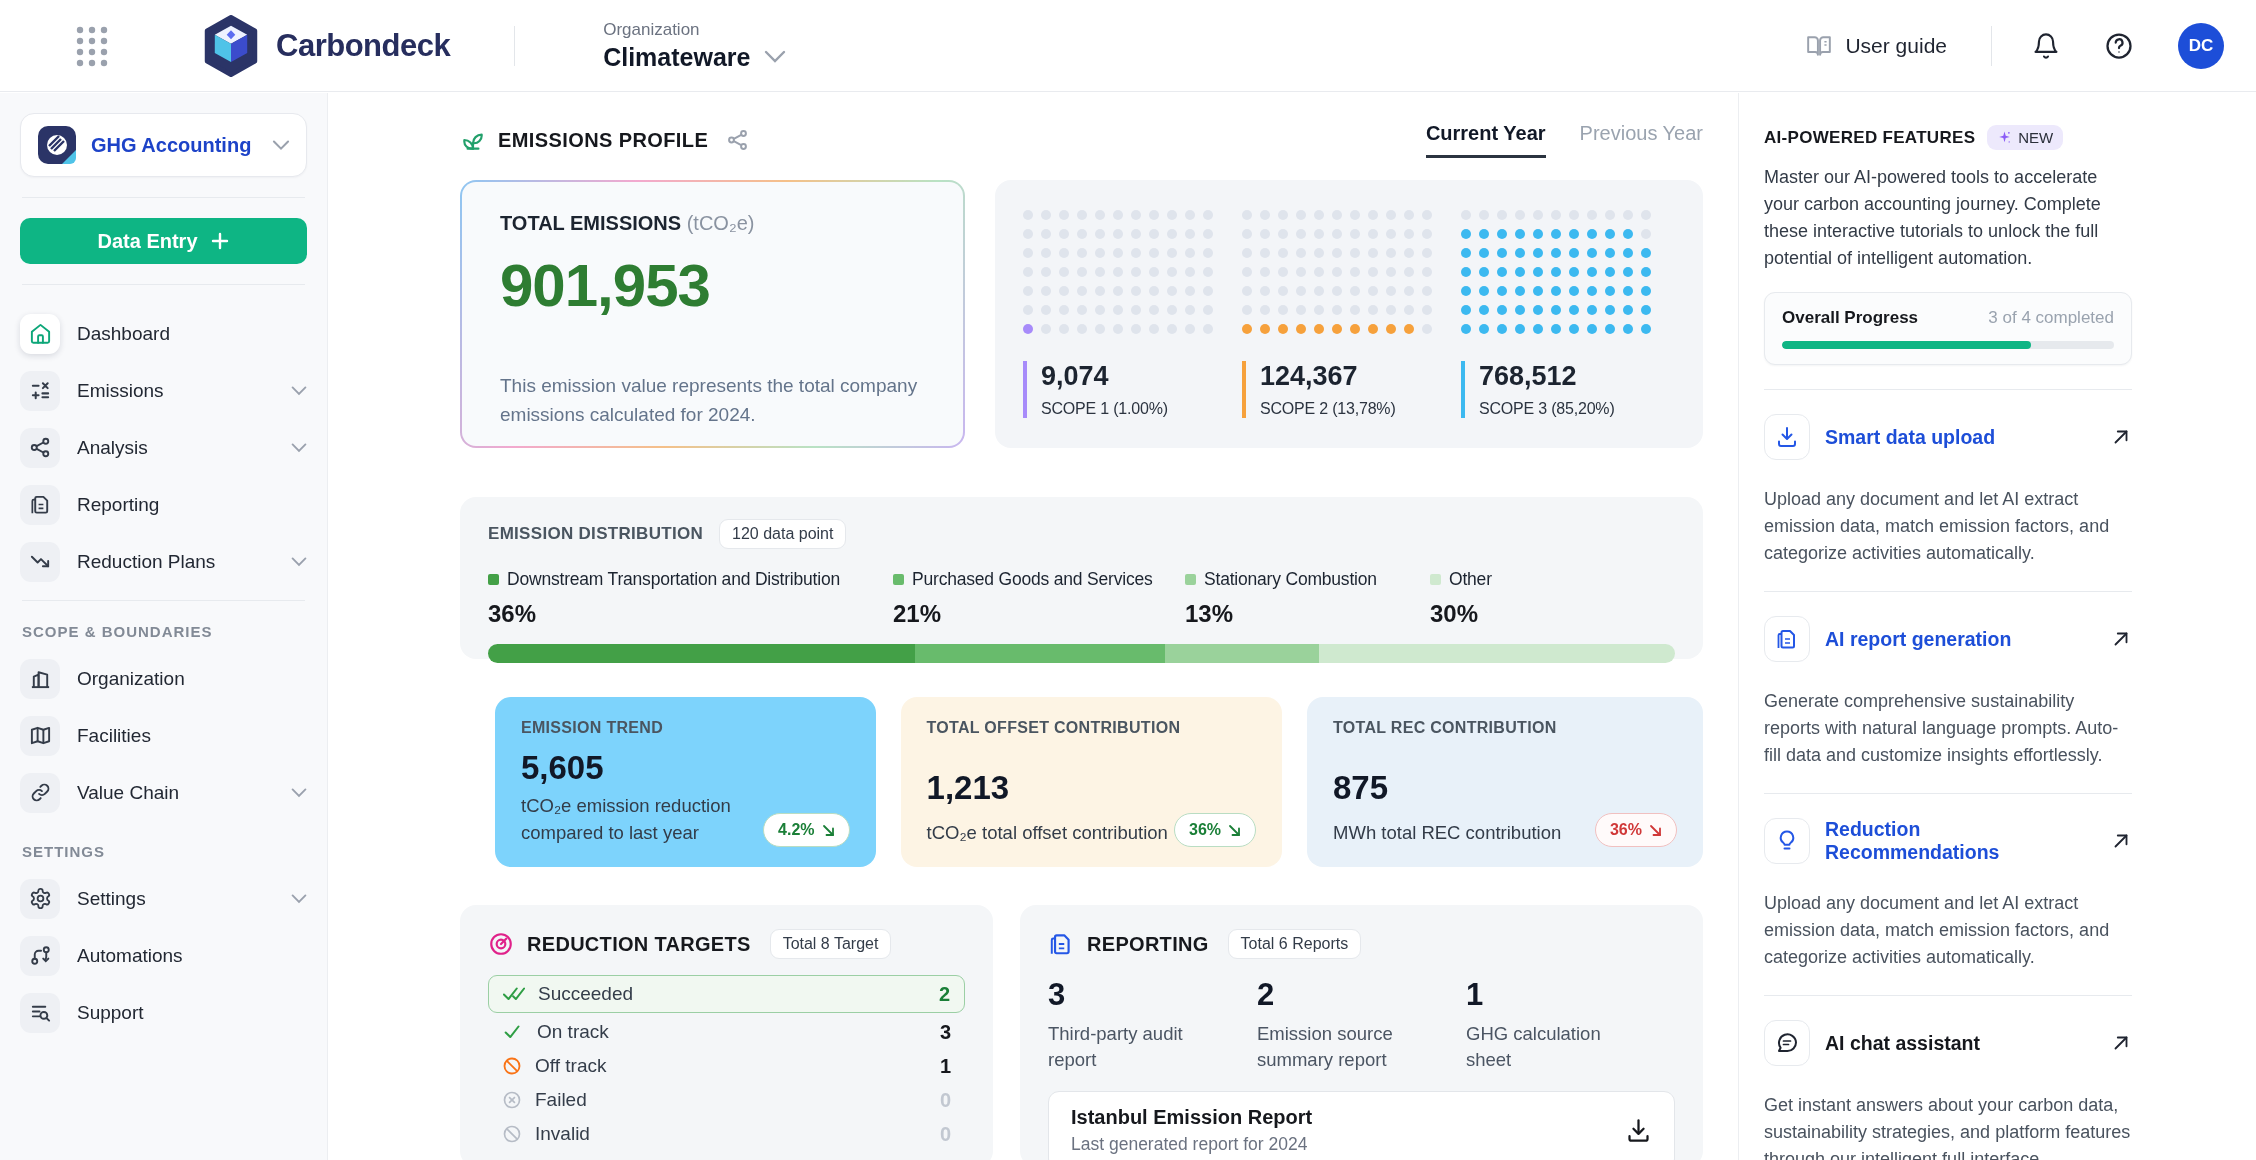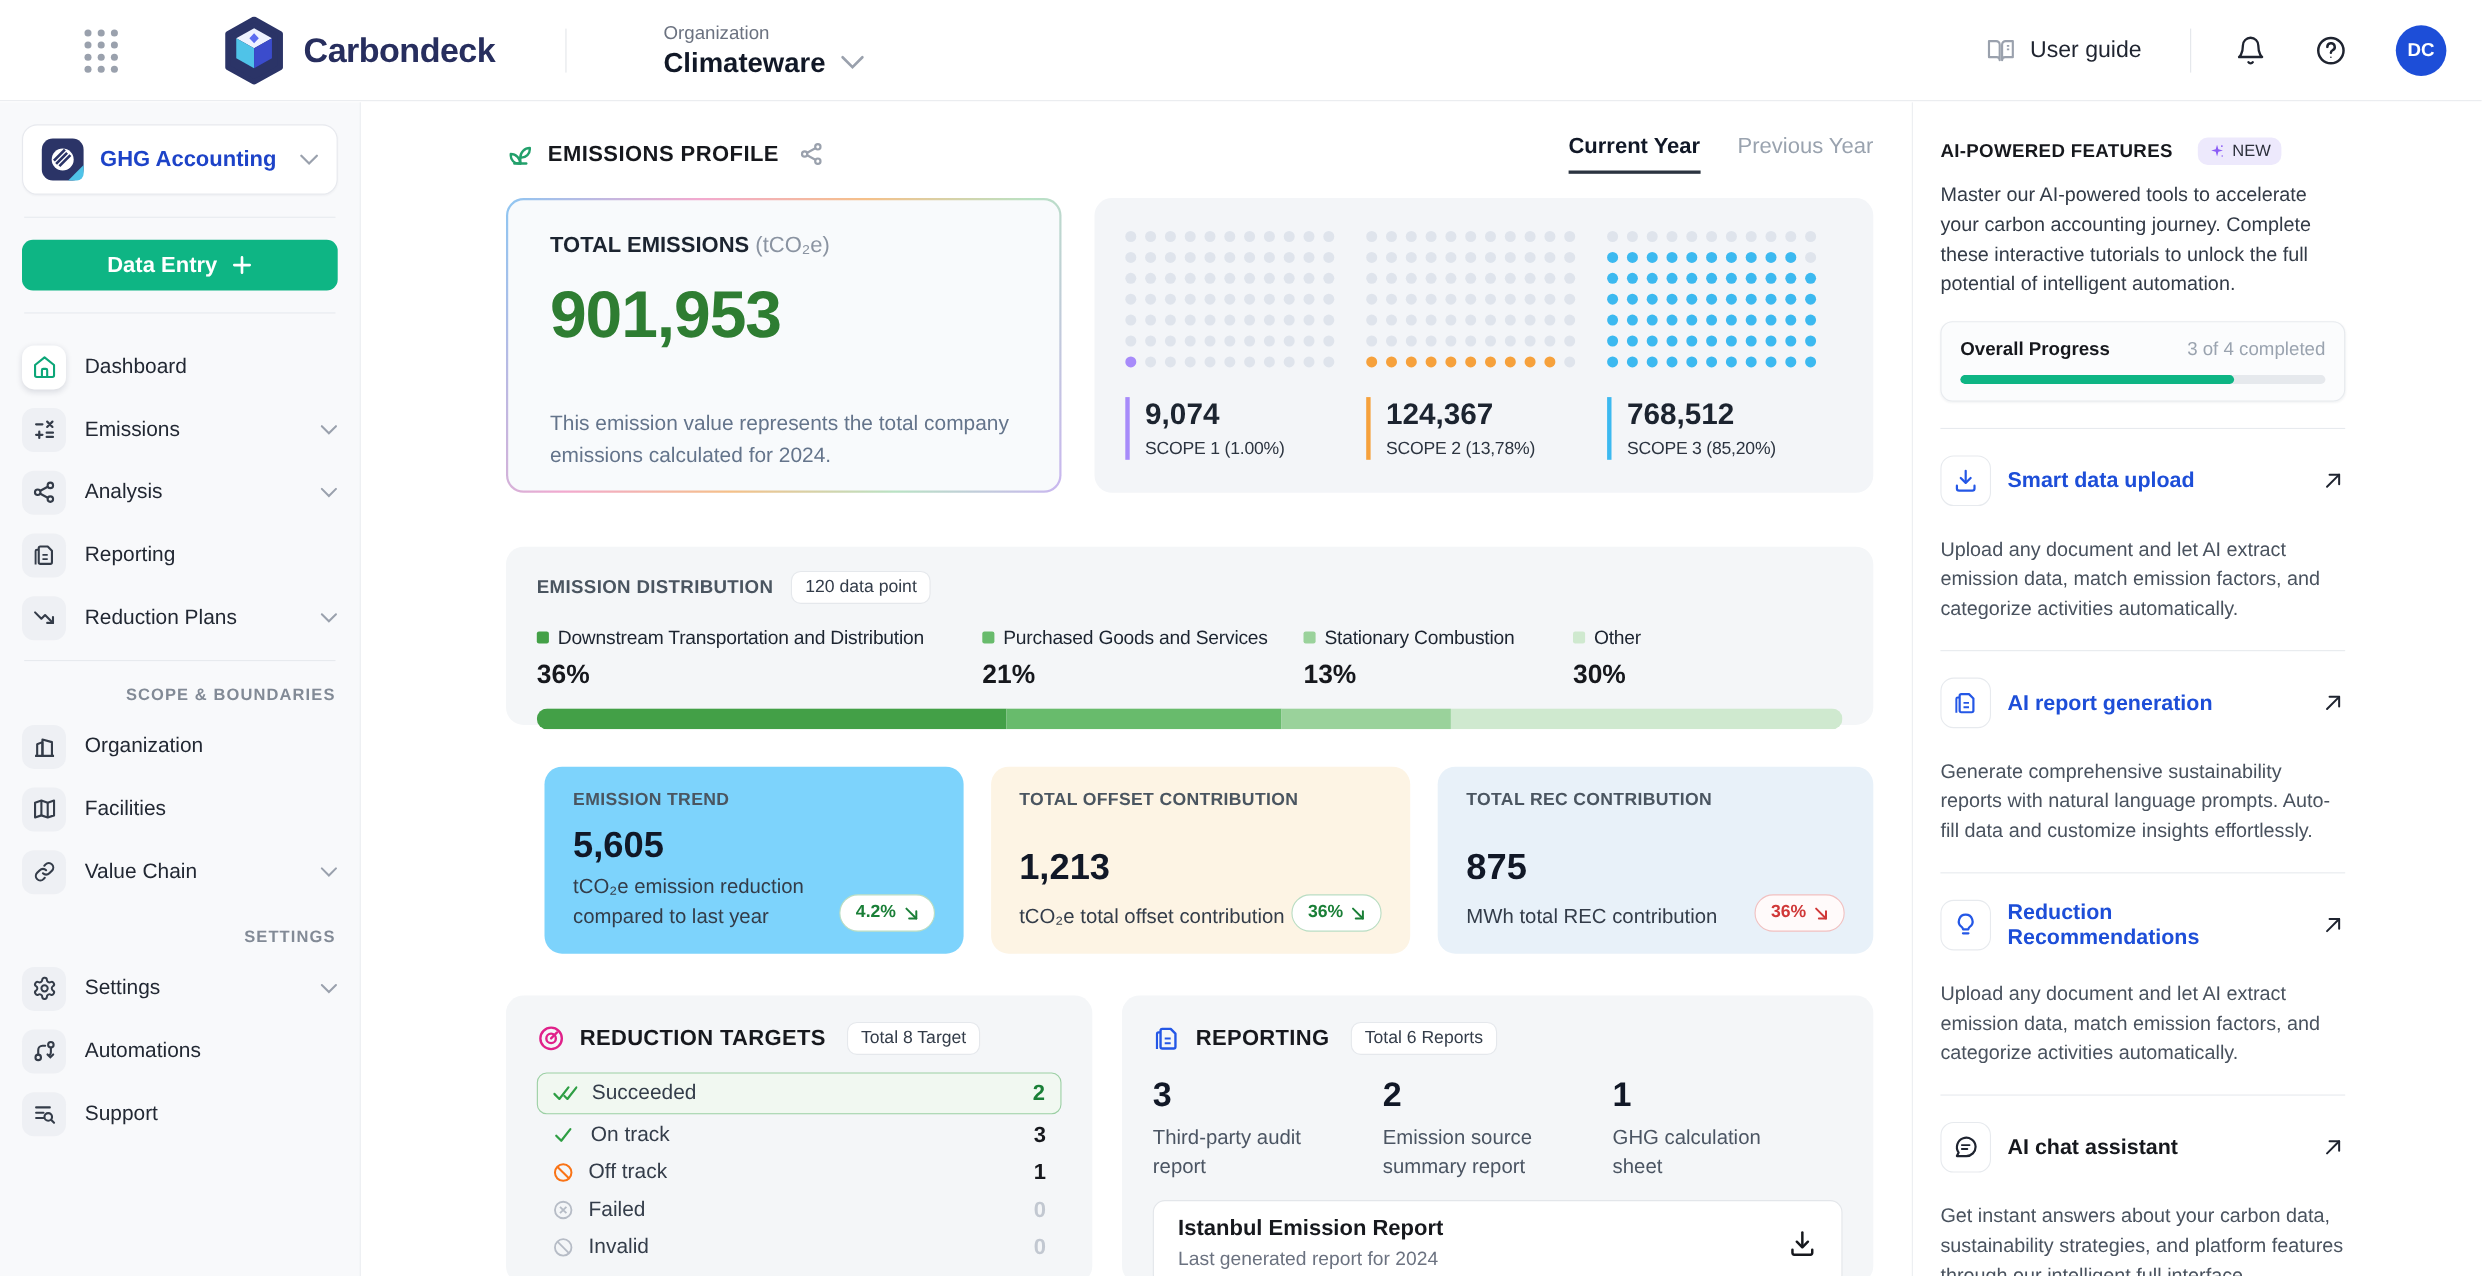--- a/index.html
+++ b/index.html
@@ -33,21 +33,21 @@
   .sbdiv{height:1px;background:#e7eaee;margin:20px 2px;}
   .de-btn{width:100%;height:46px;border:none;border-radius:10px;background:#0eb584;color:#fff;
     font-size:20px;font-weight:bold;font-family:inherit;display:flex;align-items:center;justify-content:center;gap:12px;cursor:pointer;}
   .nav{list-style:none;}
   .nav li{display:flex;align-items:center;gap:17px;height:57px;cursor:pointer;}
   .chip{width:40px;height:40px;border-radius:11px;background:#eef0f4;display:flex;align-items:center;
     justify-content:center;color:#343c49;flex-shrink:0;}
   .chip.active{background:#fff;box-shadow:0 2px 6px rgba(20,30,60,.14);color:#0ca678;}
   .nav-label{font-size:19px;color:#222833;flex:1;}
   .nav .chev{color:#9aa1ad;}
-  .sec-label{font-size:15px;letter-spacing:1px;color:#828a96;margin:22px 2px 10px;font-weight:bold;text-align:right;}
+  .sec-label{font-size:15px;letter-spacing:1px;color:#828a96;margin:22px 2px 10px;font-weight:bold;}
   
   .main{position:absolute;top:93px;left:329px;width:1408px;bottom:0;background:#fff;
     padding:30px 34px 0 131px;}
   .ptitle-row{display:flex;align-items:center;justify-content:space-between;height:34px;}
   .ptitle{display:flex;align-items:center;gap:12px;}
   .ptitle h1{font-size:20px;font-weight:bold;letter-spacing:.4px;color:#16181d;}
   .share{color:#9aa1ad;cursor:pointer;margin-left:6px;}
   .tabs{display:flex;gap:34px;}
   .tab{font-size:20px;padding-bottom:10px;cursor:pointer;color:#9aa3af;border-bottom:3px solid transparent;}
   .tab.active{color:#111827;border-bottom-color:#2b3440;font-weight:bold;}
@@ -113,21 +113,21 @@
   .rep-lbl{font-size:18.5px;color:#4b5563;line-height:1.4;margin-top:8px;max-width:185px;}
   .file-card{margin-top:18px;background:#fff;border:1px solid #e3e6ea;border-radius:11px;
     padding:14px 22px;display:flex;align-items:center;justify-content:space-between;}
   .file-title{font-size:20px;font-weight:bold;color:#16181d;}
   .file-sub{font-size:17.5px;color:#6b7280;margin-top:5px;}
   .dl-btn{background:none;border:none;cursor:pointer;color:#16181d;}
   
   .aip{position:absolute;top:93px;left:1738px;right:0;bottom:0;border-left:1px solid #eceef1;
     padding:32px 0 0 25px;background:#fff;}
   .aip-inner{width:368px;}
-  .aip-head{display:flex;align-items:center;gap:23px;}
+  .aip-head{display:flex;align-items:center;gap:12px;}
   .aip-title{font-size:17px;font-weight:bold;letter-spacing:.3px;color:#16181d;}
   .new-badge{display:flex;align-items:center;gap:6px;background:#ede9fc;border-radius:9px;
     padding:4px 10px;font-size:15px;color:#2b2f3a;}
   .aip-intro{font-size:18px;color:#333b47;line-height:1.5;margin-top:14px;}
   .prog-card{margin-top:20px;border:1px solid #e7eaee;border-radius:11px;background:#fbfcfd;
     padding:15px 17px;box-shadow:0 1px 2px rgba(20,30,60,.05);}
   .prog-top{display:flex;justify-content:space-between;align-items:center;}
   .prog-label{font-size:17px;font-weight:bold;color:#16181d;}
   .prog-status{font-size:17px;color:#9aa3af;}
   .prog-track{height:8px;border-radius:99px;background:#e6e9ed;margin-top:13px;overflow:hidden;}

